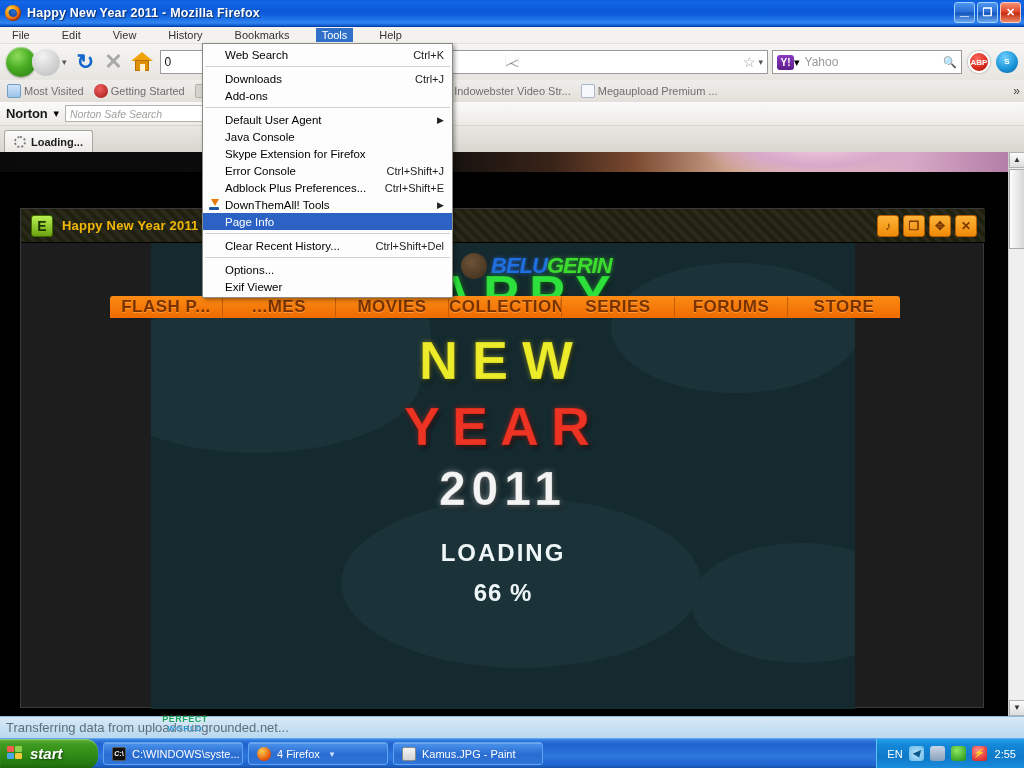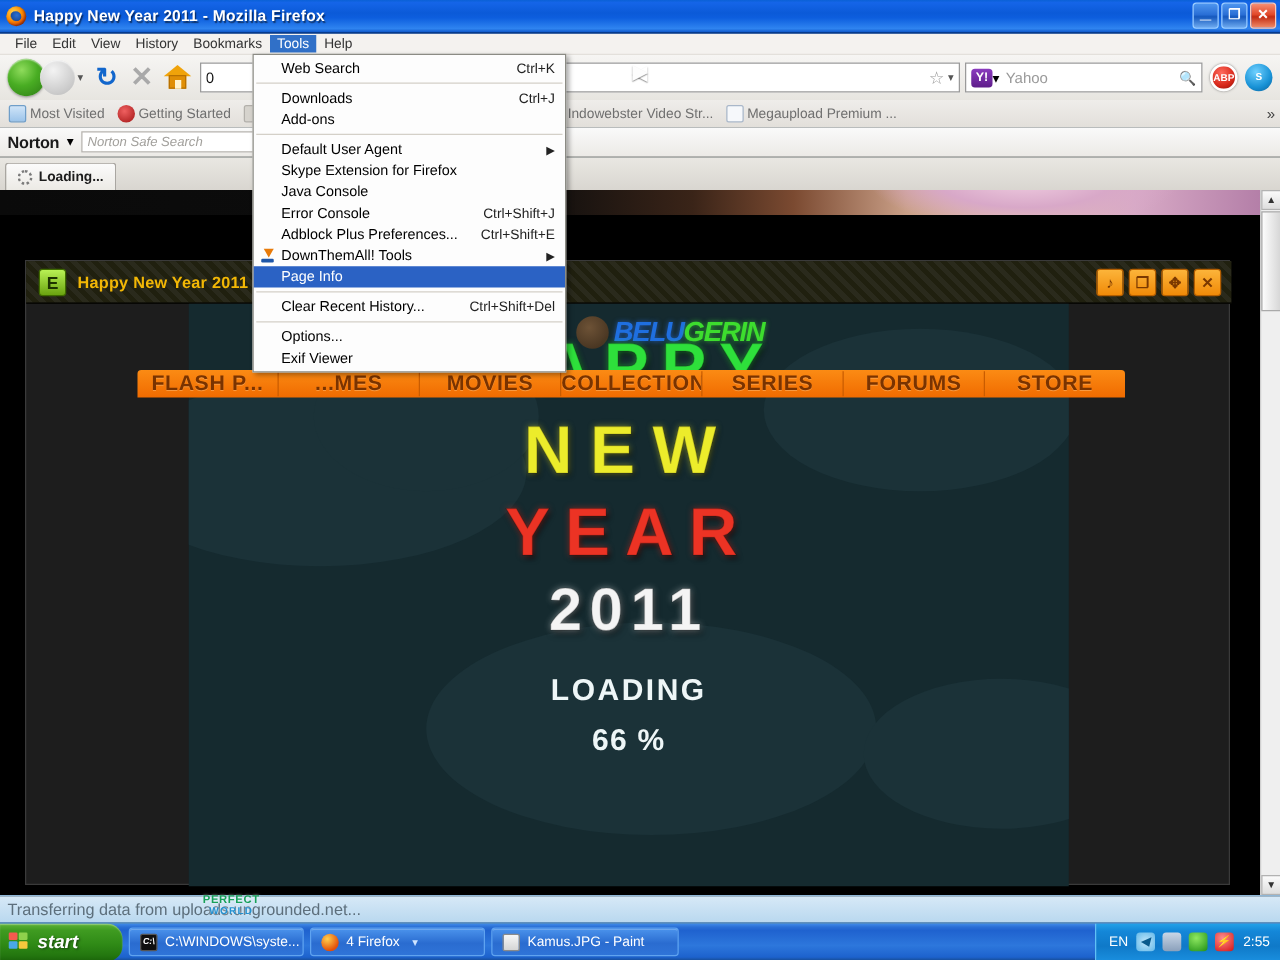--- a/index.html
+++ b/index.html
@@ -47,20 +47,21 @@
   }
   #winbtns .wb .g { position:absolute; left:0;top:0;right:0;bottom:0;
      color:#fff; font-size:11px; line-height:19px; text-align:center; font-weight:bold;}
   #winbtns .wb.min .g{ line-height:14px; font-size:16px; }
 
   
   #menubar {
     position:absolute; left:0; top:27px; width:1024px; height:17px;
     background:#f4f2ef; display:flex; align-items:center; padding-left:6px;
     border-bottom:1px solid #e3e0db;
+    gap:20px;
   }
   #menubar .mi {
     font-size:11px; color:#333; padding:1px 6px; cursor:pointer; white-space:nowrap;
   }
   #menubar .mi.active { background:#3070c8; color:#fff; }
 
   
   #navbar {
     position:absolute; left:0; top:44px; width:1024px; height:36px;
     background: linear-gradient(to bottom,#f6f5f3,#e7e5e0);
@@ -572,24 +573,24 @@
   <div class="row">
     <span class="lbl">Add-ons</span>
   </div>
   <div class="sep"></div>
 
   <div class="row">
     <span class="lbl">Default User Agent</span>
     <span class="sub">▶</span>
   </div>
   <div class="row">
+    <span class="lbl">Java Console</span>
+  </div>
+  <div class="row">
     <span class="lbl">Skype Extension for Firefox</span>
-  </div>
-  <div class="row">
-    <span class="lbl">Java Console</span>
   </div>
   <div class="row">
     <span class="lbl">Error Console</span>
     <span class="acc">Ctrl+Shift+J</span>
   </div>
   <div class="row">
     <span class="lbl">Adblock Plus Preferences...</span>
     <span class="acc">Ctrl+Shift+E</span>
   </div>
   <div class="row">

